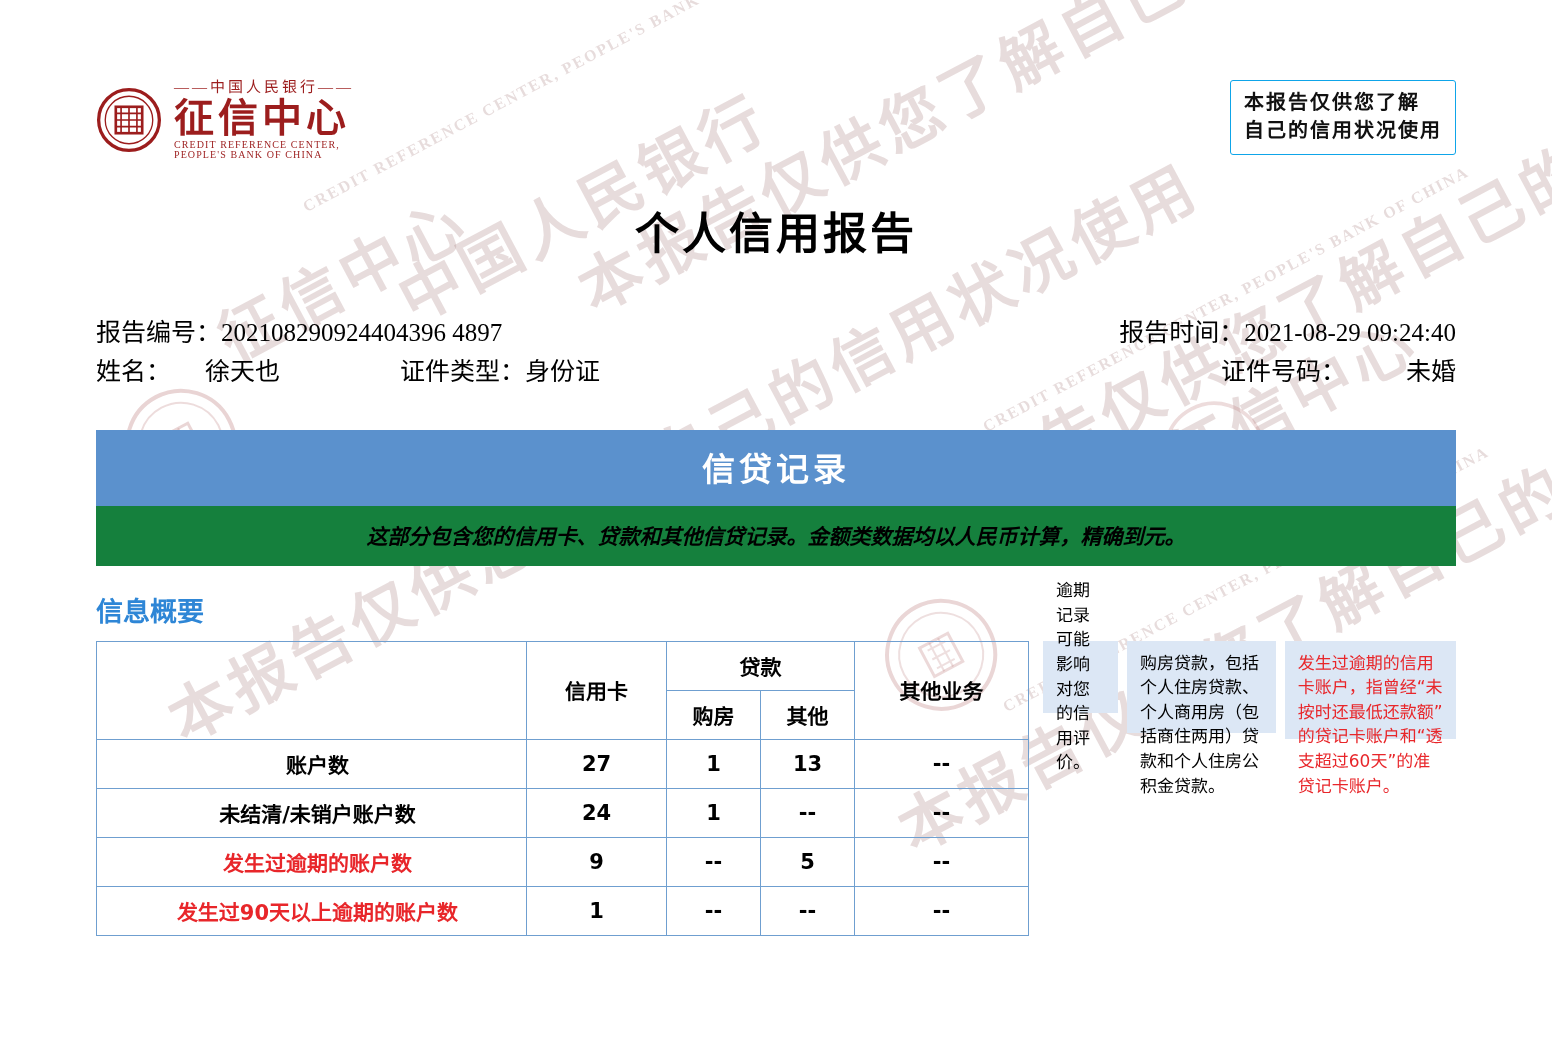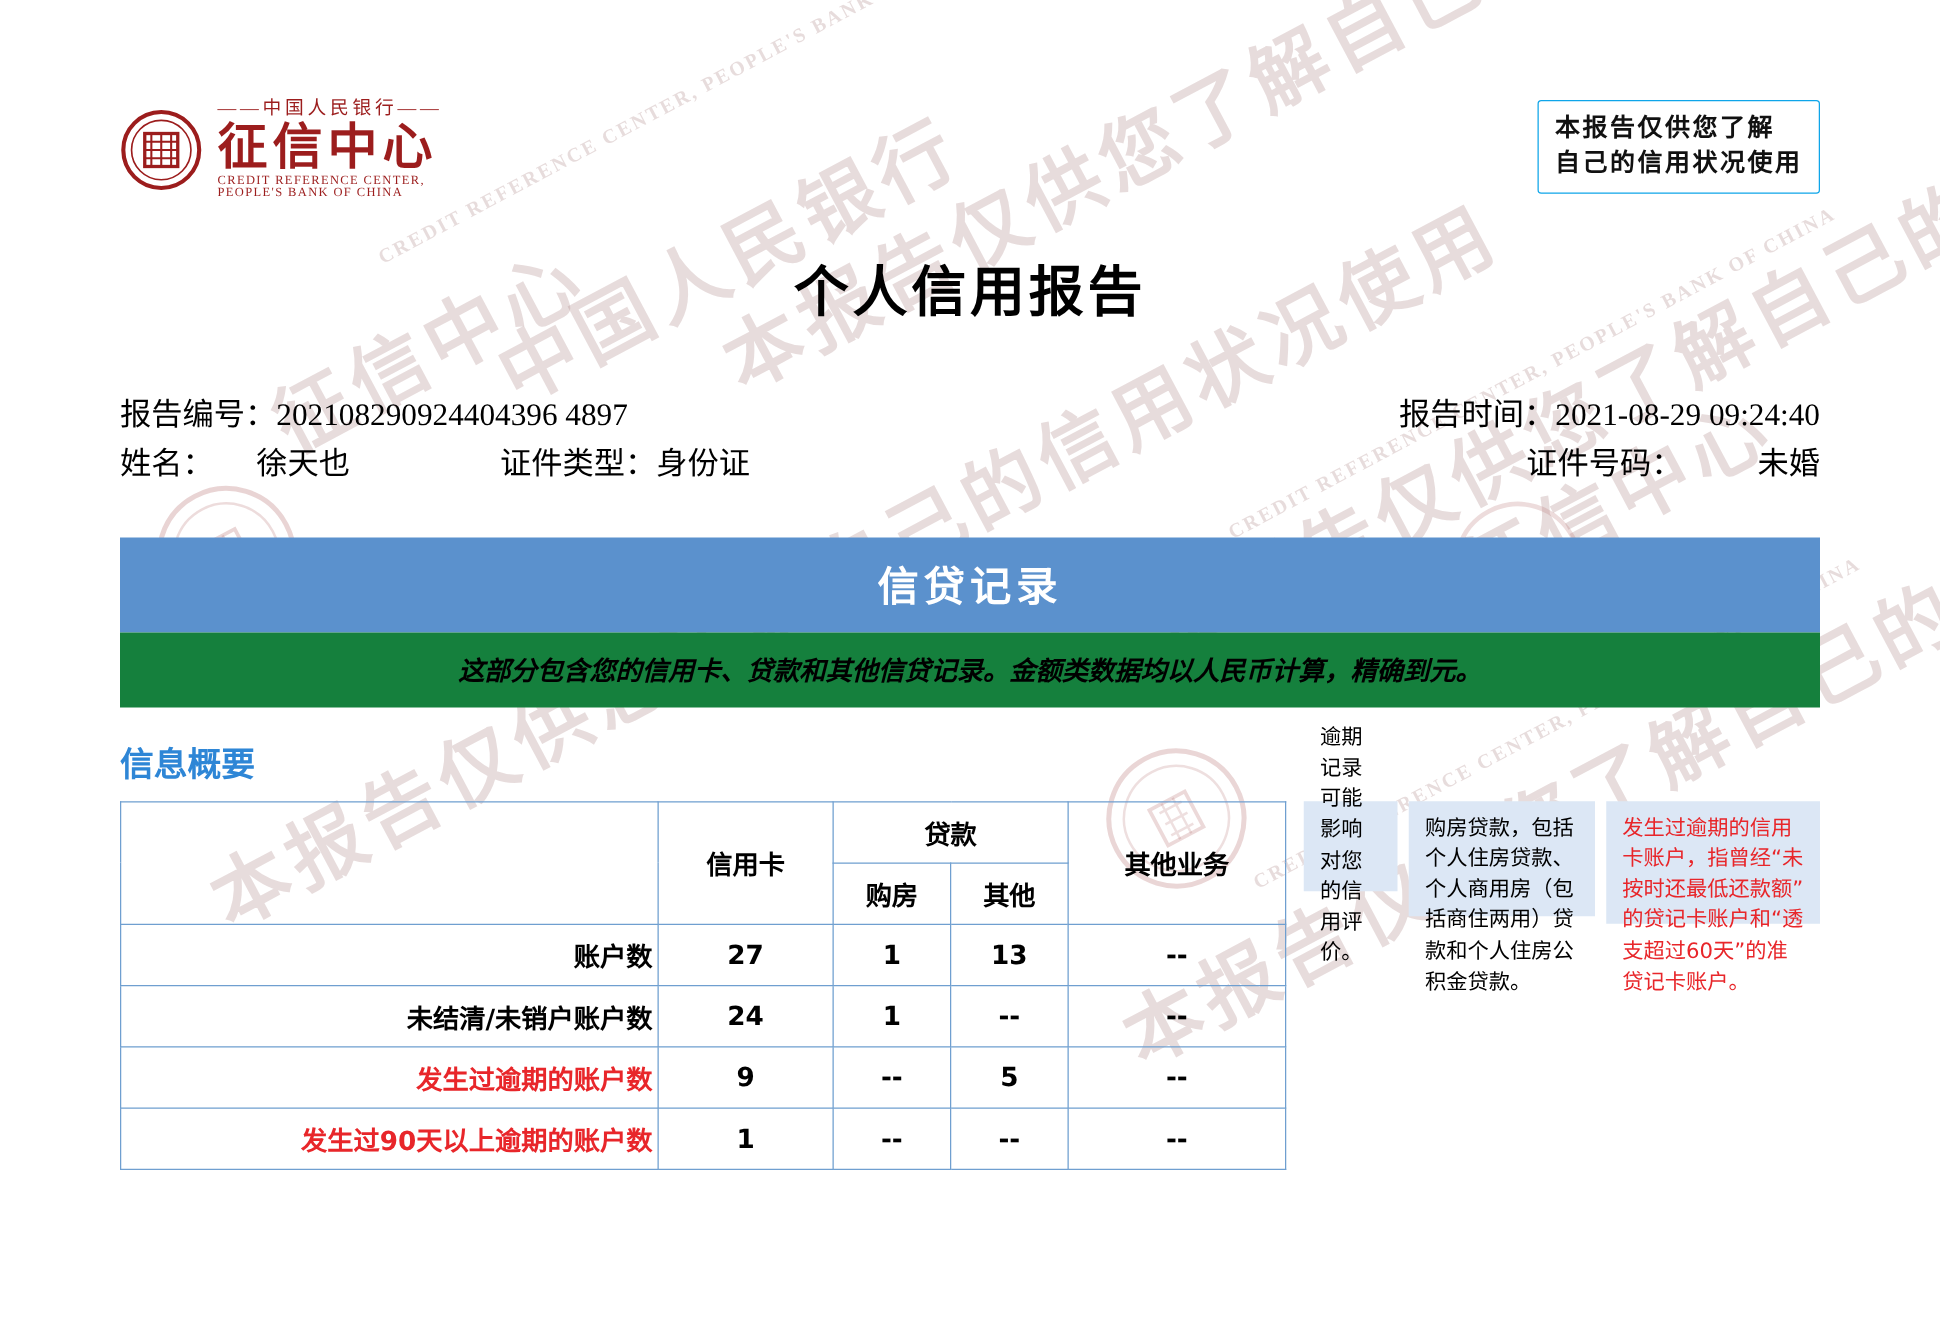--- a/index.html
+++ b/index.html
@@ -185,21 +185,21 @@
     border: 1px solid #6f9fd0;
     font-size: 21px;
     font-family: "DejaVu Sans", sans-serif;
     font-weight: bold;
     text-align: center;
     padding: 9px 4px;
     height: 34px;
     box-sizing: border-box;
   }
   table.summary td.rowhead {
-    text-align: right;
+    text-align: center;
     padding-left: 16px;
   }
   .num {
     font-family: "Liberation Serif", serif;
     font-weight: normal;
     font-size: 23px;
   }
   .redrow, .redrow td { color: #e8262a; }
   .redrow td.num { color: #000; }
 

